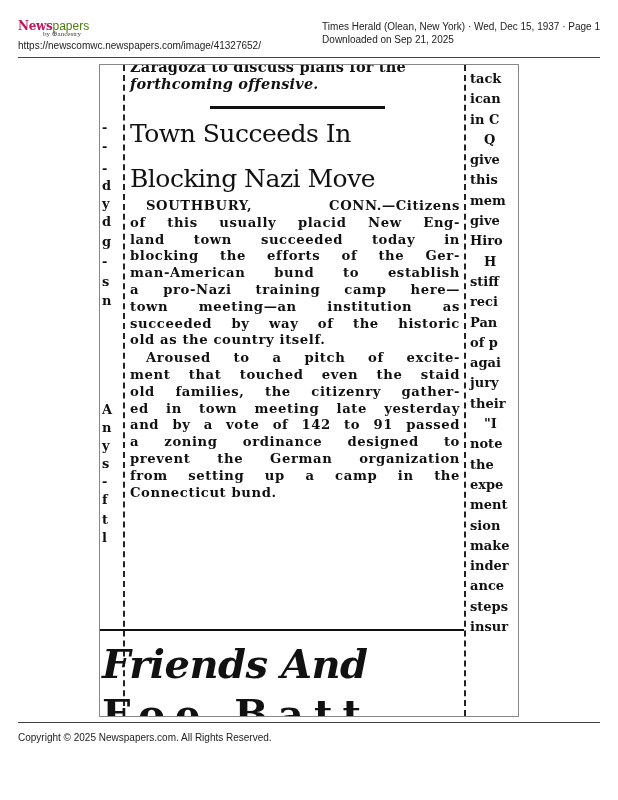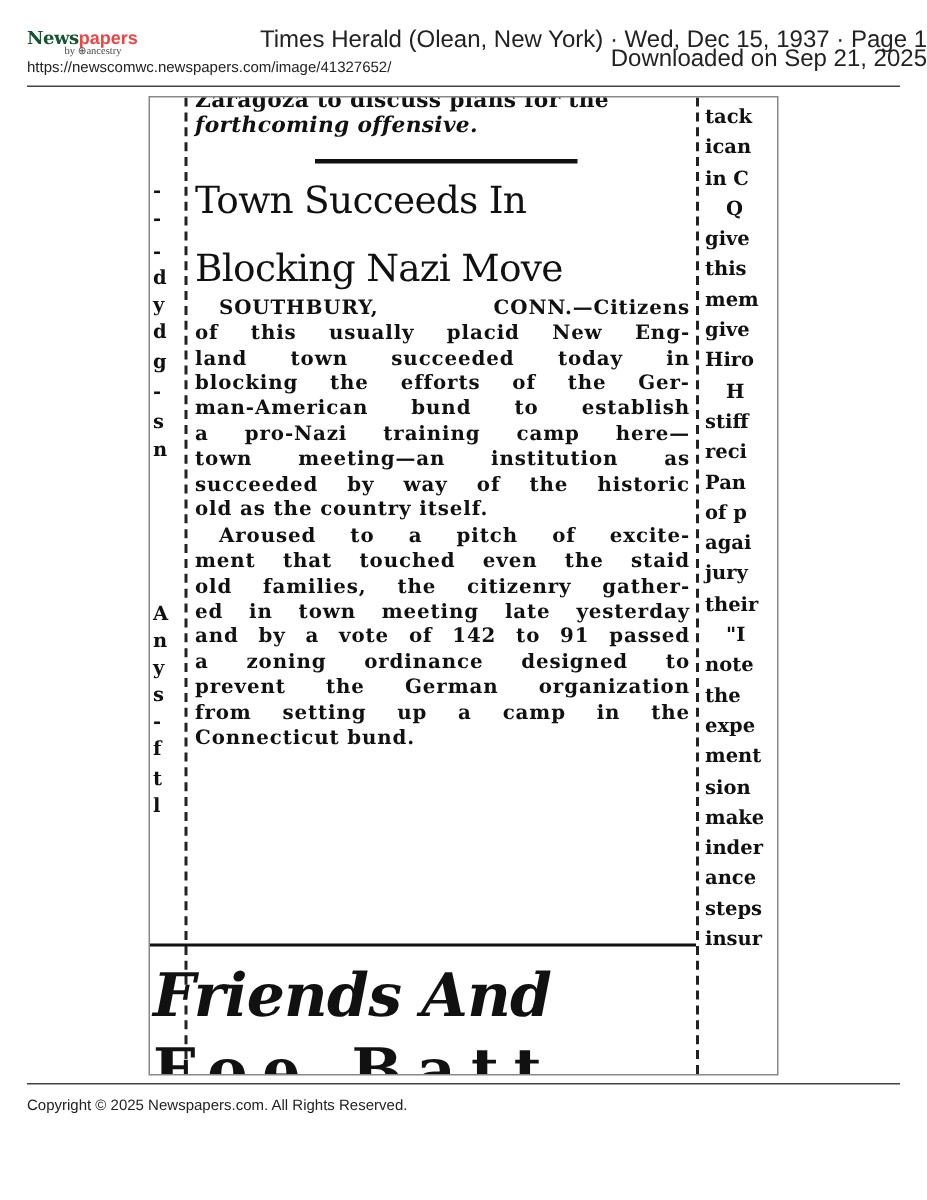--- a/index.html
+++ b/index.html
@@ -2,25 +2,25 @@
 <html><head>
   <meta charset="utf-8">
   <style>
     html, body { margin: 0; padding: 0; }
     body {
       width: 618px; height: 800px; background: #ffffff; position: relative;
       font-family: "Liberation Sans", sans-serif; color: #222; overflow: hidden;
     }
     .header { position: absolute; left: 0; top: 0; width: 618px; height: 60px; }
     .logo { position: absolute; left: 18px; top: 17px; line-height: 1; }
-    .logo-news { font-family: "DejaVu Serif", serif; font-weight: bold; font-size: 12px; color: #14532d; letter-spacing: -0.3px; }
-    .logo-papers { font-family: "Liberation Sans", sans-serif; font-size: 12px; color: #ef4444; font-weight: bold; }
+    .logo-news { font-family: "DejaVu Serif", serif; font-weight: bold; font-size: 12px; color: #be185d; letter-spacing: -0.3px; }
+    .logo-papers { font-family: "Liberation Sans", sans-serif; font-size: 12px; color: #4d7c0f; }
     .logo-by { position: absolute; left: 25px; top: 14px; font-family: "Liberation Serif", serif; font-size: 7px; color: #444; white-space: nowrap; }
     .url { position: absolute; left: 18px; top: 40px; font-size: 10px; color: #222; }
-    .meta { position: absolute; right: 0; top: 20px; text-align: right; font-size: 16px; line-height: 13px; color: #222; }
+    .meta { position: absolute; right: 18px; top: 20px; font-size: 10px; line-height: 13px; color: #222; }
     .rule-top { position: absolute; left: 18px; right: 18px; top: 57px; height: 1px; background: #444; }
 
     .clip {
       position: absolute; left: 99px; top: 64px; width: 418px; height: 651px;
       border: 1px solid #888; background: #fff; overflow: hidden;
       font-family: "DejaVu Serif", serif; color: #111;
     }
     .col-rule { position: absolute; top: 0; bottom: 0; width: 0; border-left: 2px dashed #222; }
     .col-rule.left { left: 23px; }
     .col-rule.right { left: 364px; }

